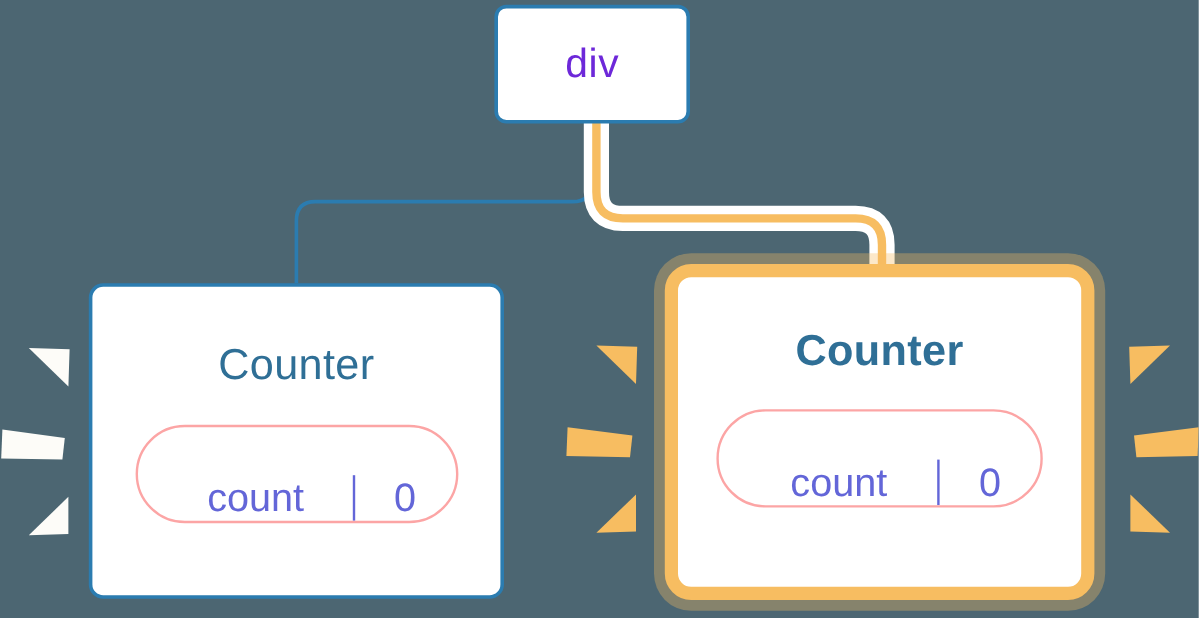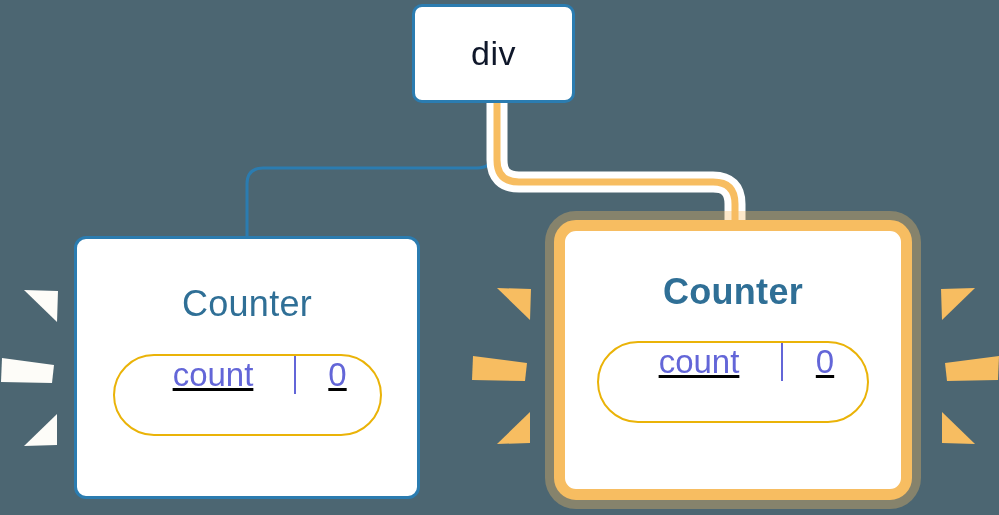--- a/index.html
+++ b/index.html
@@ -48,21 +48,21 @@
     left: 412px;
     top: 4px;
     width: 163px;
     height: 99px;
     border: 3px solid #2b7cb0;
     border-radius: 10px;
     justify-content: center;
   }
   .node-root .node-title {
     font-size: 34px;
-    color: #0f172a;
+    color: #6d28d9;
     font-weight: 400;
     letter-spacing: 0.5px;
   }
 
   .node-child {
     left: 74px;
     top: 236px;
     width: 346px;
     height: 263px;
     border: 3px solid #2b7cb0;
@@ -89,26 +89,25 @@
   .node-child-hl .node-title {
     font-size: 36px;
     color: #2f6f96;
     font-weight: 700;
     letter-spacing: 0.3px;
   }
 
   
   .pill {
     display: flex;
-    align-items: flex-start;
-    border: 2px solid #eab308;
+    align-items: flex-end;
+    border: 2px solid #fca5a5;
     border-radius: 999px;
     height: 78px;
     overflow: hidden;
-    text-decoration: underline;
   }
   .node-child .pill { margin-top: 29px; width: 265px; }
   .node-child-hl .pill { margin-top: 28px; width: 268px; }
 
   .pill-key,
   .pill-val {
     display: flex;
     align-items: center;
     justify-content: center;
     color: #6366d8;

